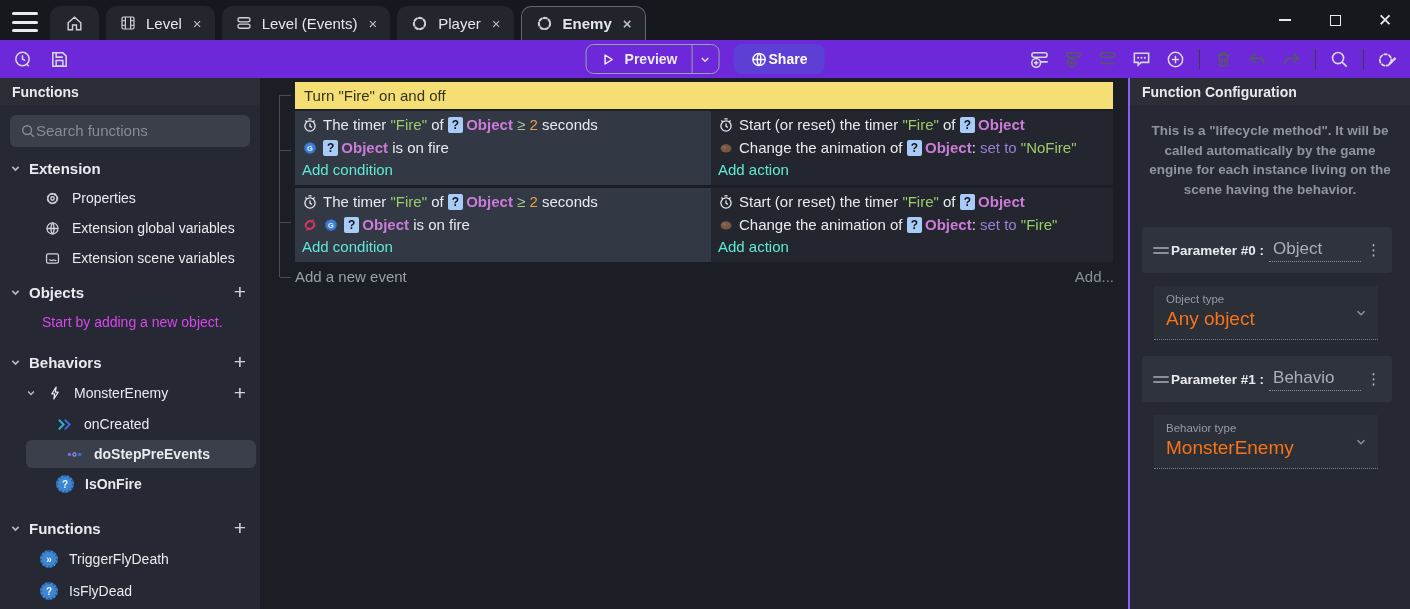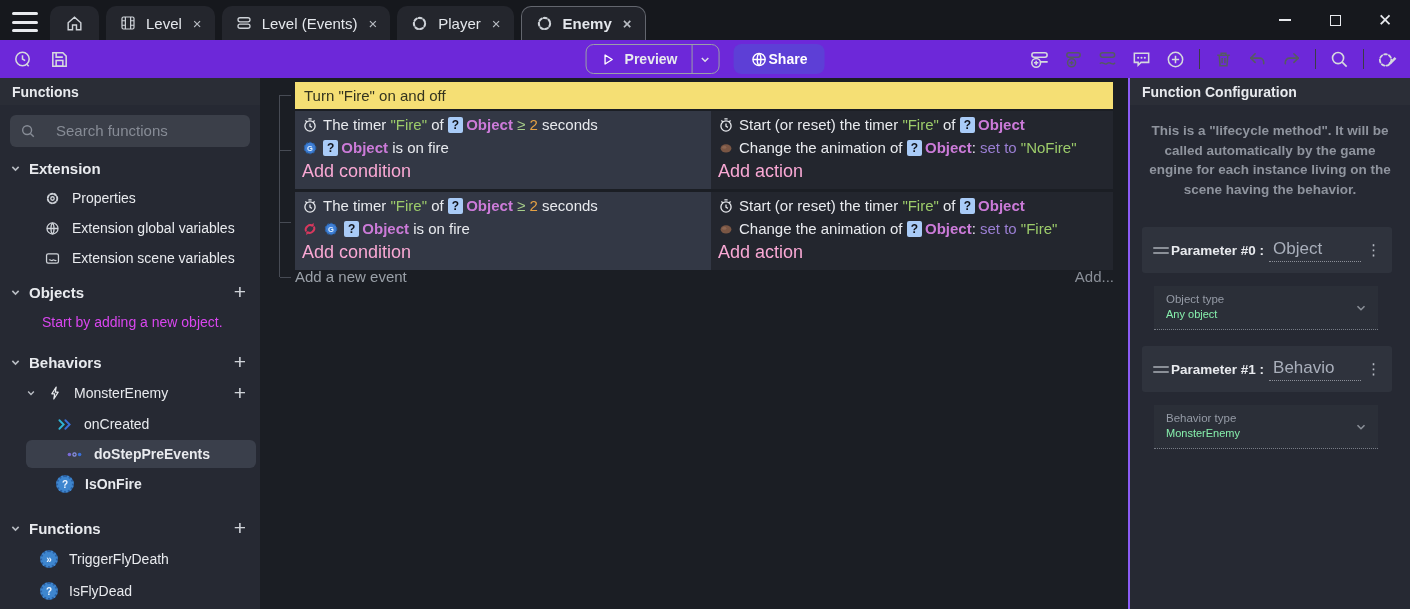--- a/index.html
+++ b/index.html
@@ -36,21 +36,21 @@
              display:flex;align-items:center;gap:1px;padding:0 17px;cursor:pointer}
   .tb-right{position:absolute;right:12px;display:flex;align-items:center;gap:13px}
   .tdiv{width:1px;height:20px;background:#3a3d45}
 
   
   .main{display:flex;height:531px}
 
   
   .sidebar{width:260px;background:#262933;display:flex;flex-direction:column;flex:none}
   .sb-title{height:27px;background:#2a2d36;display:flex;align-items:center;padding:0 12px;font-weight:bold;font-size:14px}
-  .search{margin:10px 10px 6px;background:#3b3f49;border-radius:6px;height:32px;display:flex;align-items:center;gap:20px;padding:0 10px;color:#878c96}
+  .search{margin:10px 10px 6px;background:#3b3f49;border-radius:6px;height:32px;display:flex;align-items:center;gap:0;padding:0 10px;color:#878c96}
   .search input{background:none;border:none;outline:none;color:#cfd3d9;font:inherit;width:100%}
   .search input::placeholder{color:#878c96;font-size:15px}
   .sb-sec{height:30px;display:flex;align-items:center;gap:8px;padding-left:10px;font-weight:bold;font-size:15px;position:relative;cursor:pointer}
   .sb-row{height:30px;display:flex;align-items:center;gap:11px;font-size:14px;cursor:pointer;position:relative}
   .ind1{padding-left:44px}.ind2{padding-left:26px}.ind3{padding-left:56px}.ind4{padding-left:40px}
   .sb-row.sel{background:#3a3f4b;border-radius:6px;margin:1px 4px 1px 26px;padding-left:40px;height:28px;font-weight:bold}
   .plus{position:absolute;right:14px;font-size:21px;font-weight:normal;color:#cfd3d9;cursor:pointer}
   .muted{color:#d946ef}
   .chev{color:#b9bdc4;flex:none}
   .badge{width:18px;height:18px;border-radius:50%;background:#3e86cf;border:2px dotted #2a61a5;color:#eaf4ff;
@@ -61,21 +61,21 @@
   .tree-v{position:absolute;left:19px;top:17px;width:1px;height:182px;background:#474b54}
   .tree-t{position:absolute;left:20px;width:11px;height:1px;background:#474b54}
   .comment{position:absolute;left:35px;top:4px;width:818px;height:27px;background:#F5DF74;color:#34341f;
            font-size:15px;display:flex;align-items:center;padding:0 9px;cursor:pointer}
   .events-list{position:absolute;left:35px;top:33px;width:818px}
   .event-row{display:flex;margin-bottom:3px}
   .cond-col{width:416px;background:#333845;padding:2px 0 3px}
   .act-col{width:402px;background:#23262e;padding:2px 0 3px}
   .ev-line{display:flex;align-items:center;height:23px;padding:0 7px;font-size:15px;white-space:pre;cursor:pointer}
   .micon{width:16px;height:16px;margin-right:5px;flex:none}
-  .add-link{padding:2px 7px 4px;font-size:18px;color:#f9a8d4;cursor:pointer}
+  .add-link{padding:2px 7px 4px;font-size:15px;color:#5eead4;cursor:pointer}
   .sp-t{color:#e8eaee}
   .sp-s{color:#9CCB6A}
   .sp-o{color:#CC7BD9;font-weight:bold}
   .sp-n{color:#E5A144}
   .sp-op{color:#A8CF8B}
   .sp-kw{color:#9B7FD4}
   .sp-chip{background:#A9CBF7;color:#10131a;font-weight:bold;font-size:12px;border-radius:2px;
            padding:0 4px;margin-right:3px;line-height:16px}
   .add-new-event{position:absolute;left:35px;top:190px;font-size:15px;color:#9aa0a8;cursor:pointer}
   .add-more{position:absolute;right:14px;top:190px;font-size:15px;color:#8a8f98;cursor:pointer}
@@ -86,21 +86,21 @@
   .rp-desc{margin:16px 18px 28px;text-align:center;color:#8f949e;font-weight:600;font-size:13.5px;line-height:1.45}
   .param-card{margin:0 18px 0 12px;background:#2f333d;border-radius:3px;height:46px;display:flex;align-items:center;padding:0 11px;gap:2px}
   .handle{width:16px;display:flex;flex-direction:column;gap:3px;cursor:grab}
   .handle i{height:2px;background:#8b9098;border-radius:1px}
   .p-label{font-weight:bold;font-size:13.5px;white-space:nowrap}
   .p-value{font-size:17px;color:#a9afbb;border-bottom:1px dotted #8b8f98;padding:0 4px 2px;margin-left:3px;min-width:92px;
            white-space:nowrap;overflow:hidden;cursor:text}
   .kebab{margin-left:auto;color:#b6bbc4;font-size:15px;cursor:pointer}
   .field-card{margin:13px 32px 16px 24px;background:#2b2f38;border-bottom:1px dotted #777c86;padding:7px 12px 9px;position:relative;cursor:pointer}
   .f-label{font-size:11.5px;color:#959ba6}
-  .f-value{font-size:11px;color:#86efac;margin-top:3px}
+  .f-value{font-size:19px;color:#f97316;margin-top:3px}
   .f-chev{position:absolute;right:10px;top:50%;transform:translateY(-50%);color:#8b9098}
 </style>
 </head>
 <body>
 
 <div class="titlebar">
   <div class="hamburger">
       <i></i>
       <i></i>
       <i></i>

